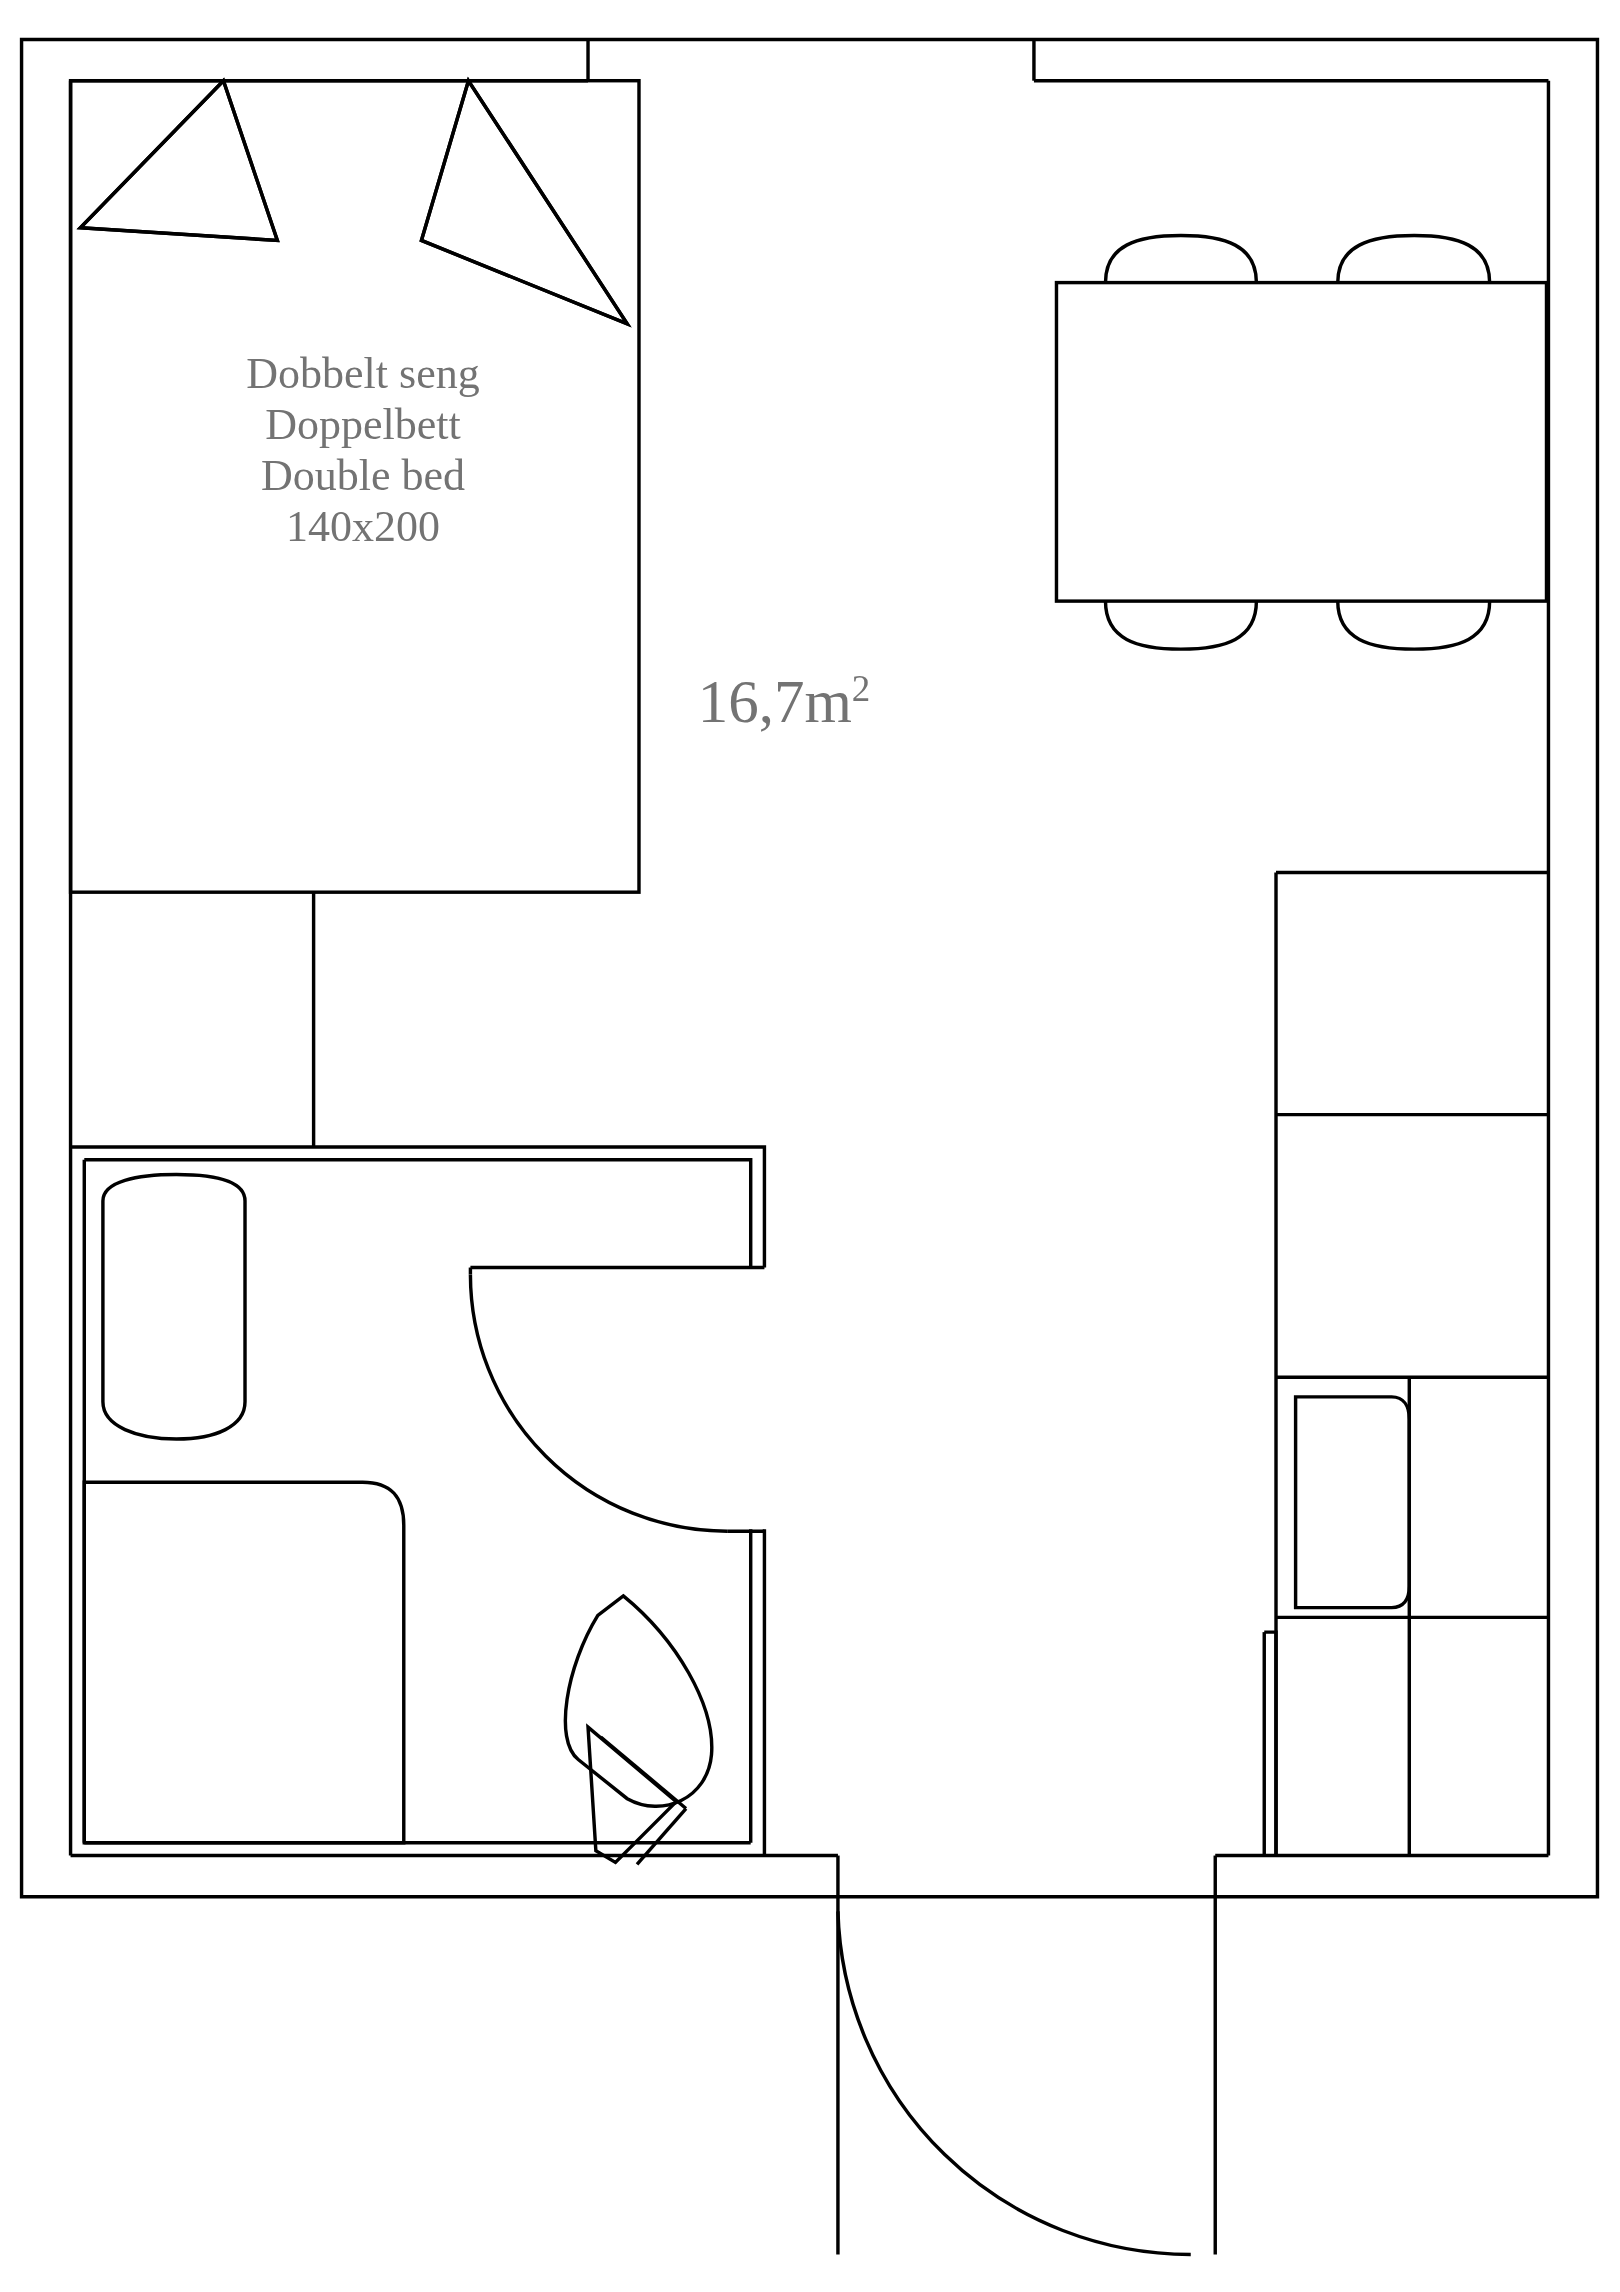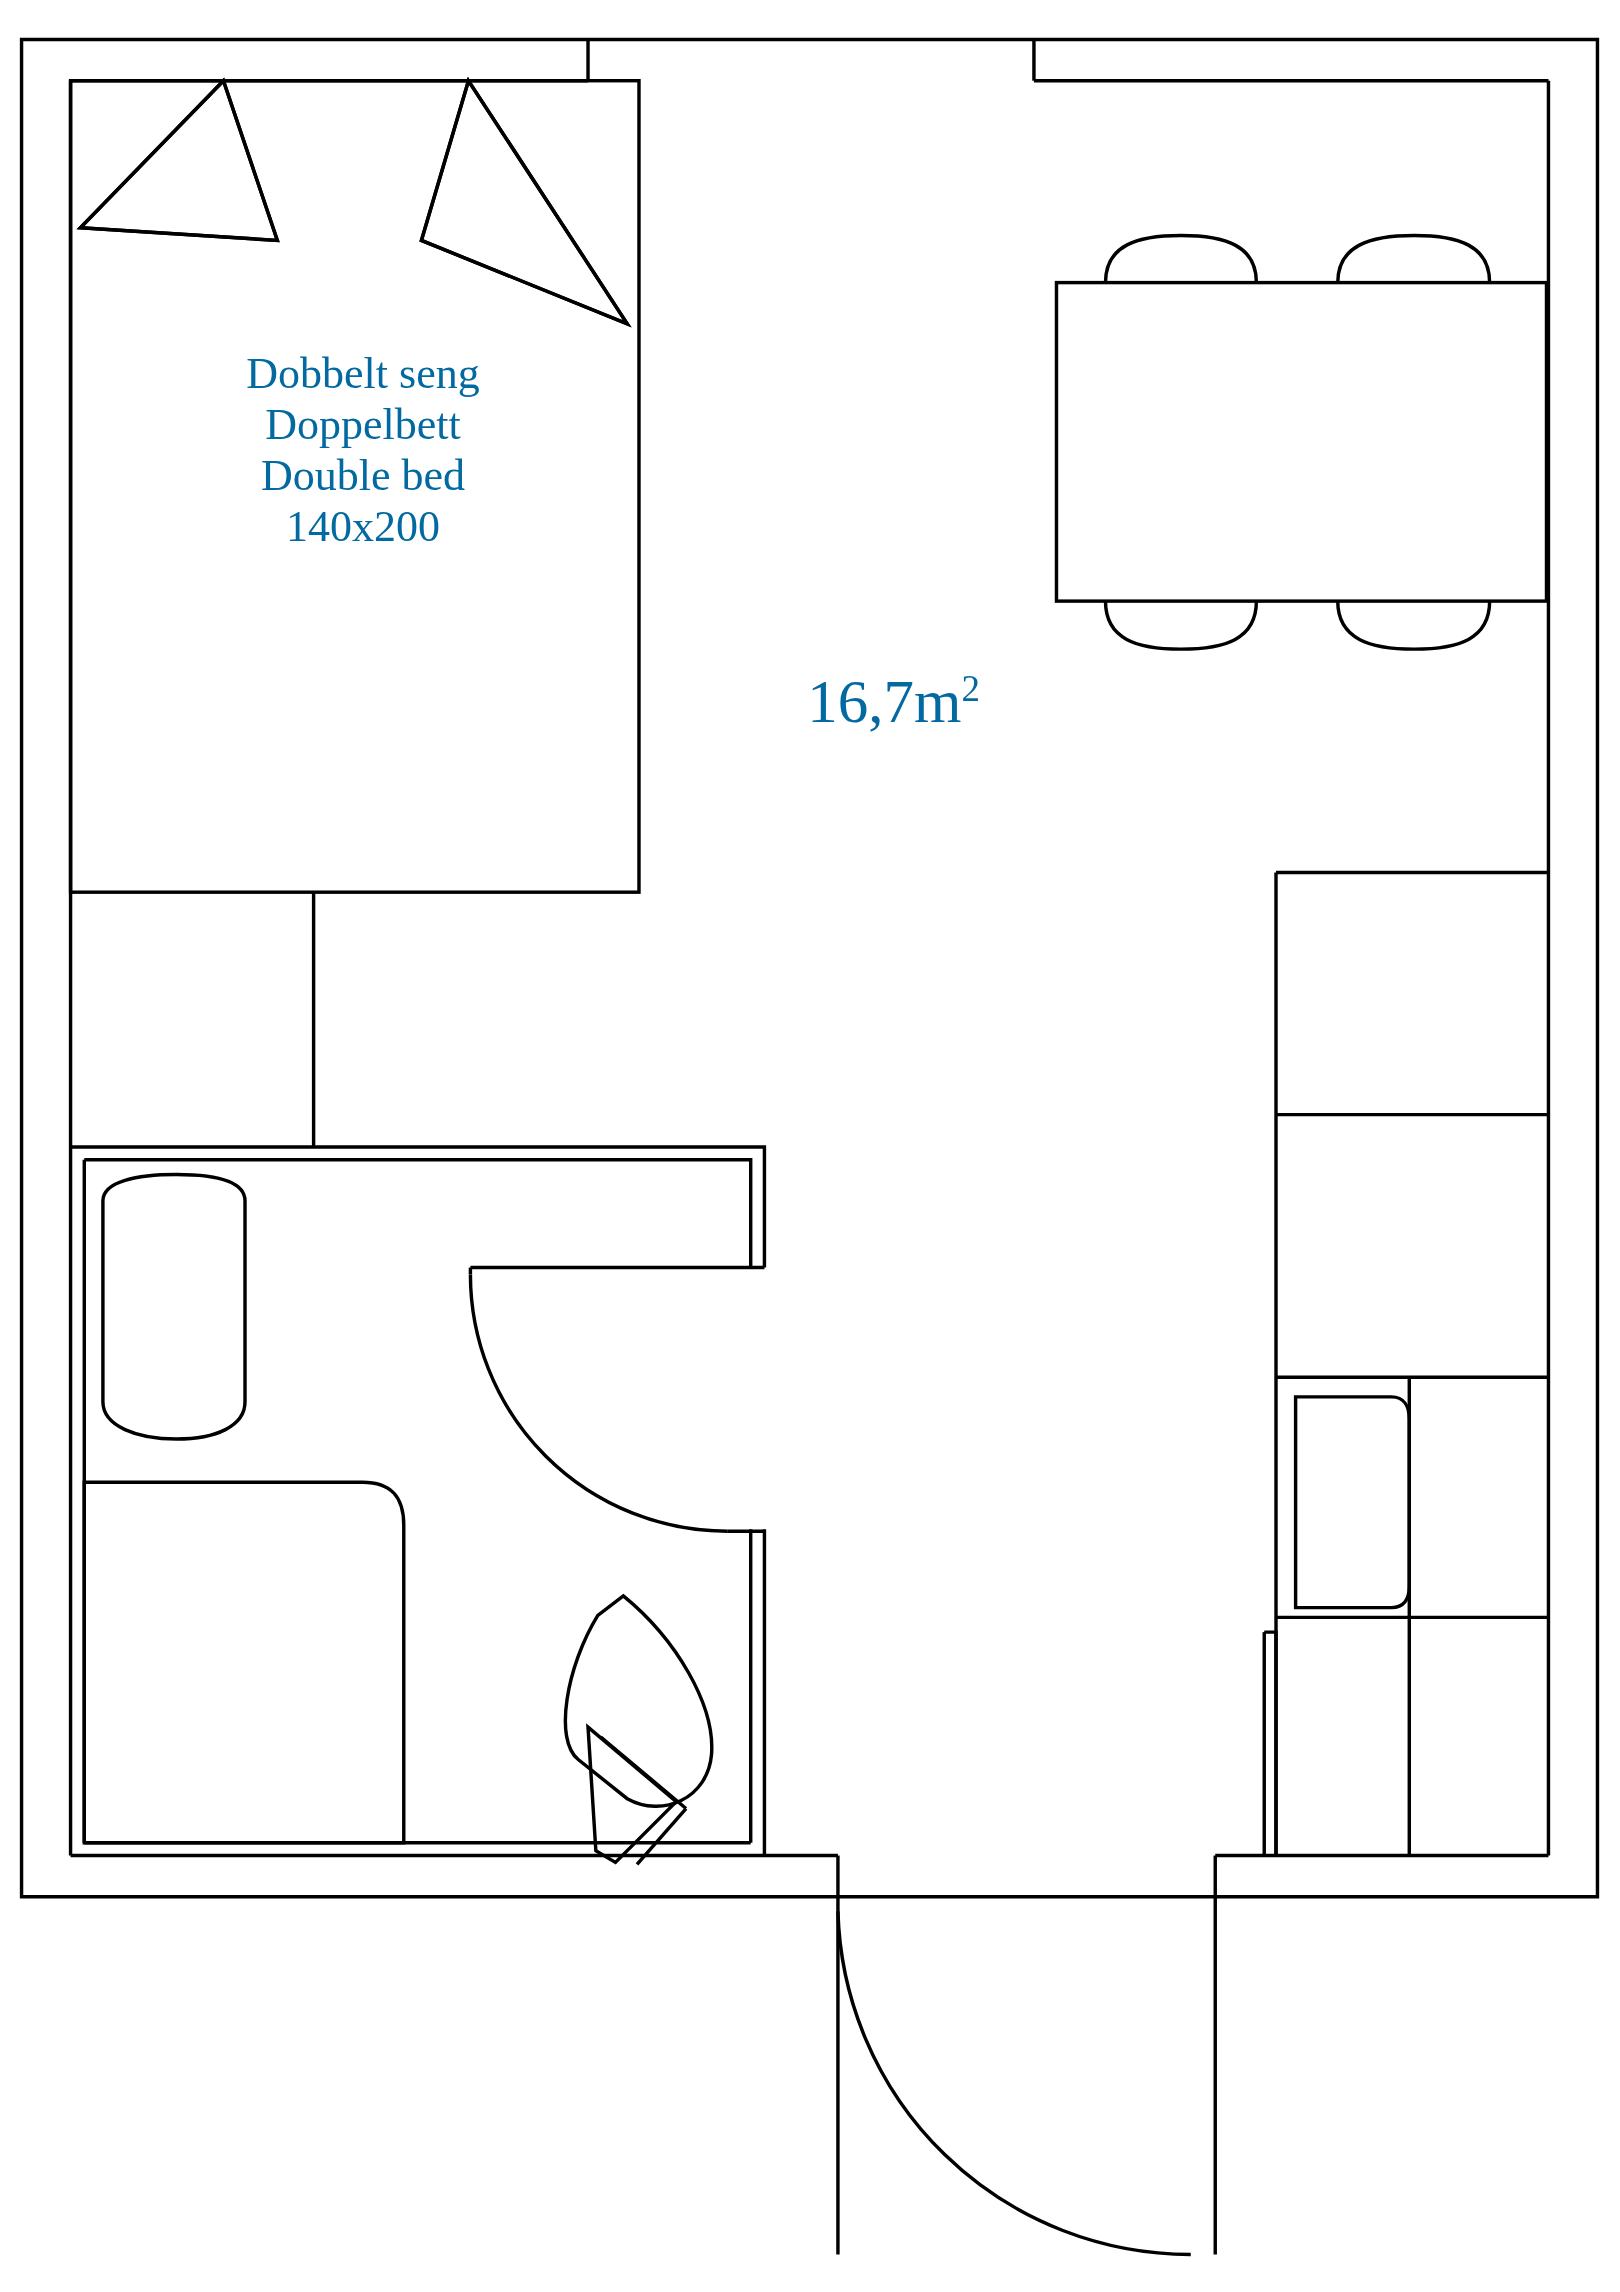--- a/index.html
+++ b/index.html
@@ -23,38 +23,37 @@
     left: 0;
     top: 0;
     width: 1620px;
     height: 2293px;
   }
   .label-block {
     position: absolute;
     text-align: center;
     line-height: 1.16;
     white-space: nowrap;
-    color: #0369a1;
+    color: #737373;
   }
   #bed-label {
     left: 118px;
     top: 348px;
     width: 490px;
     font-size: 44px;
   }
   #bed-label div {
     margin: 0;
     padding: 0;
   }
   #area-label {
     left: 588px;
     top: 667px;
     width: 392px;
     font-size: 61px;
-    text-align: right;
   }
   #area-label .sup {
     font-size: 37px;
     vertical-align: super;
     line-height: 0;
   }
   #area-label .line2 {
     margin-top: 11.8px;
   }
 </style>

